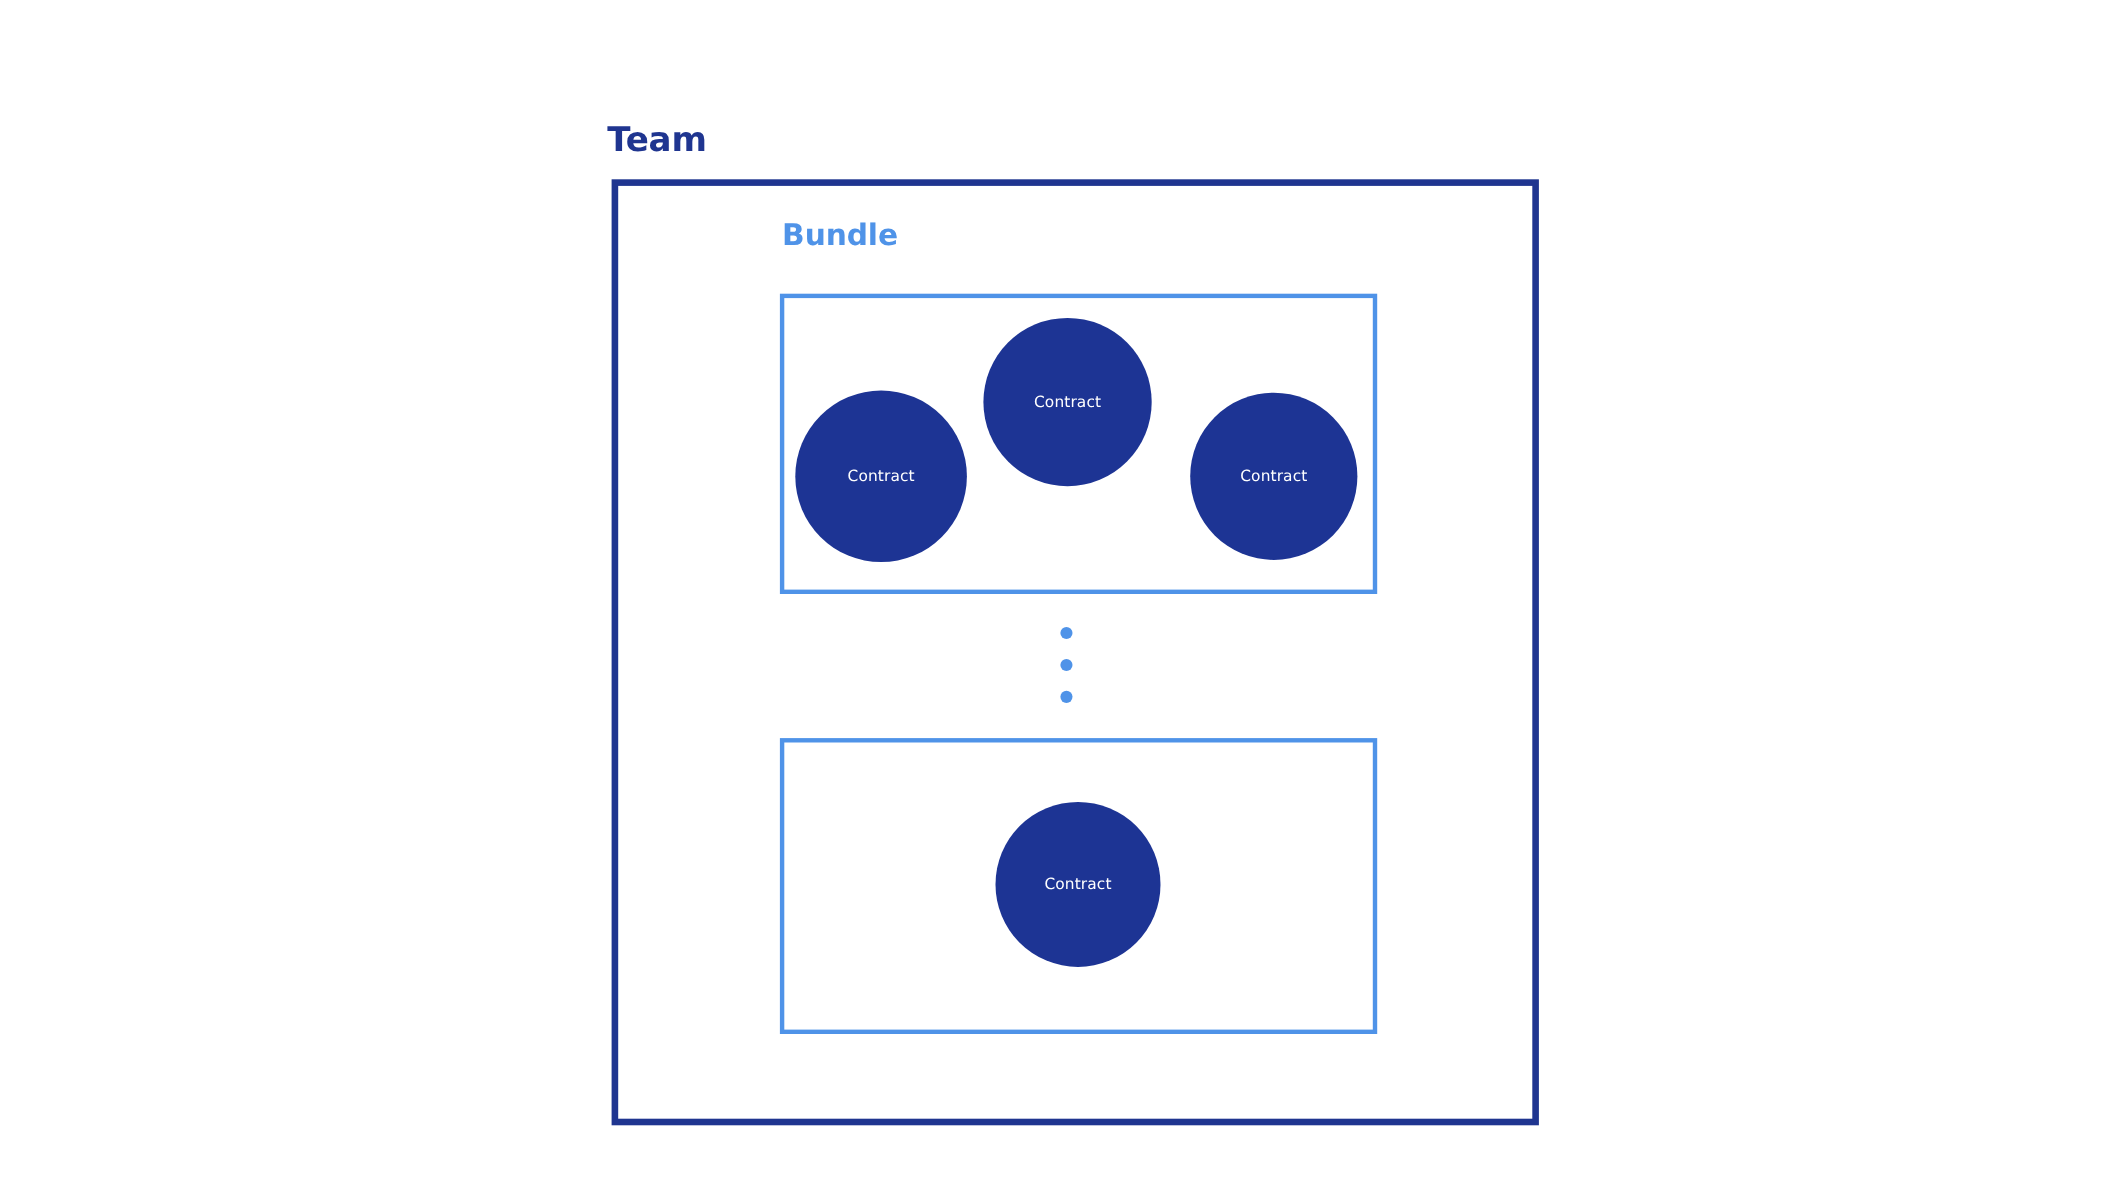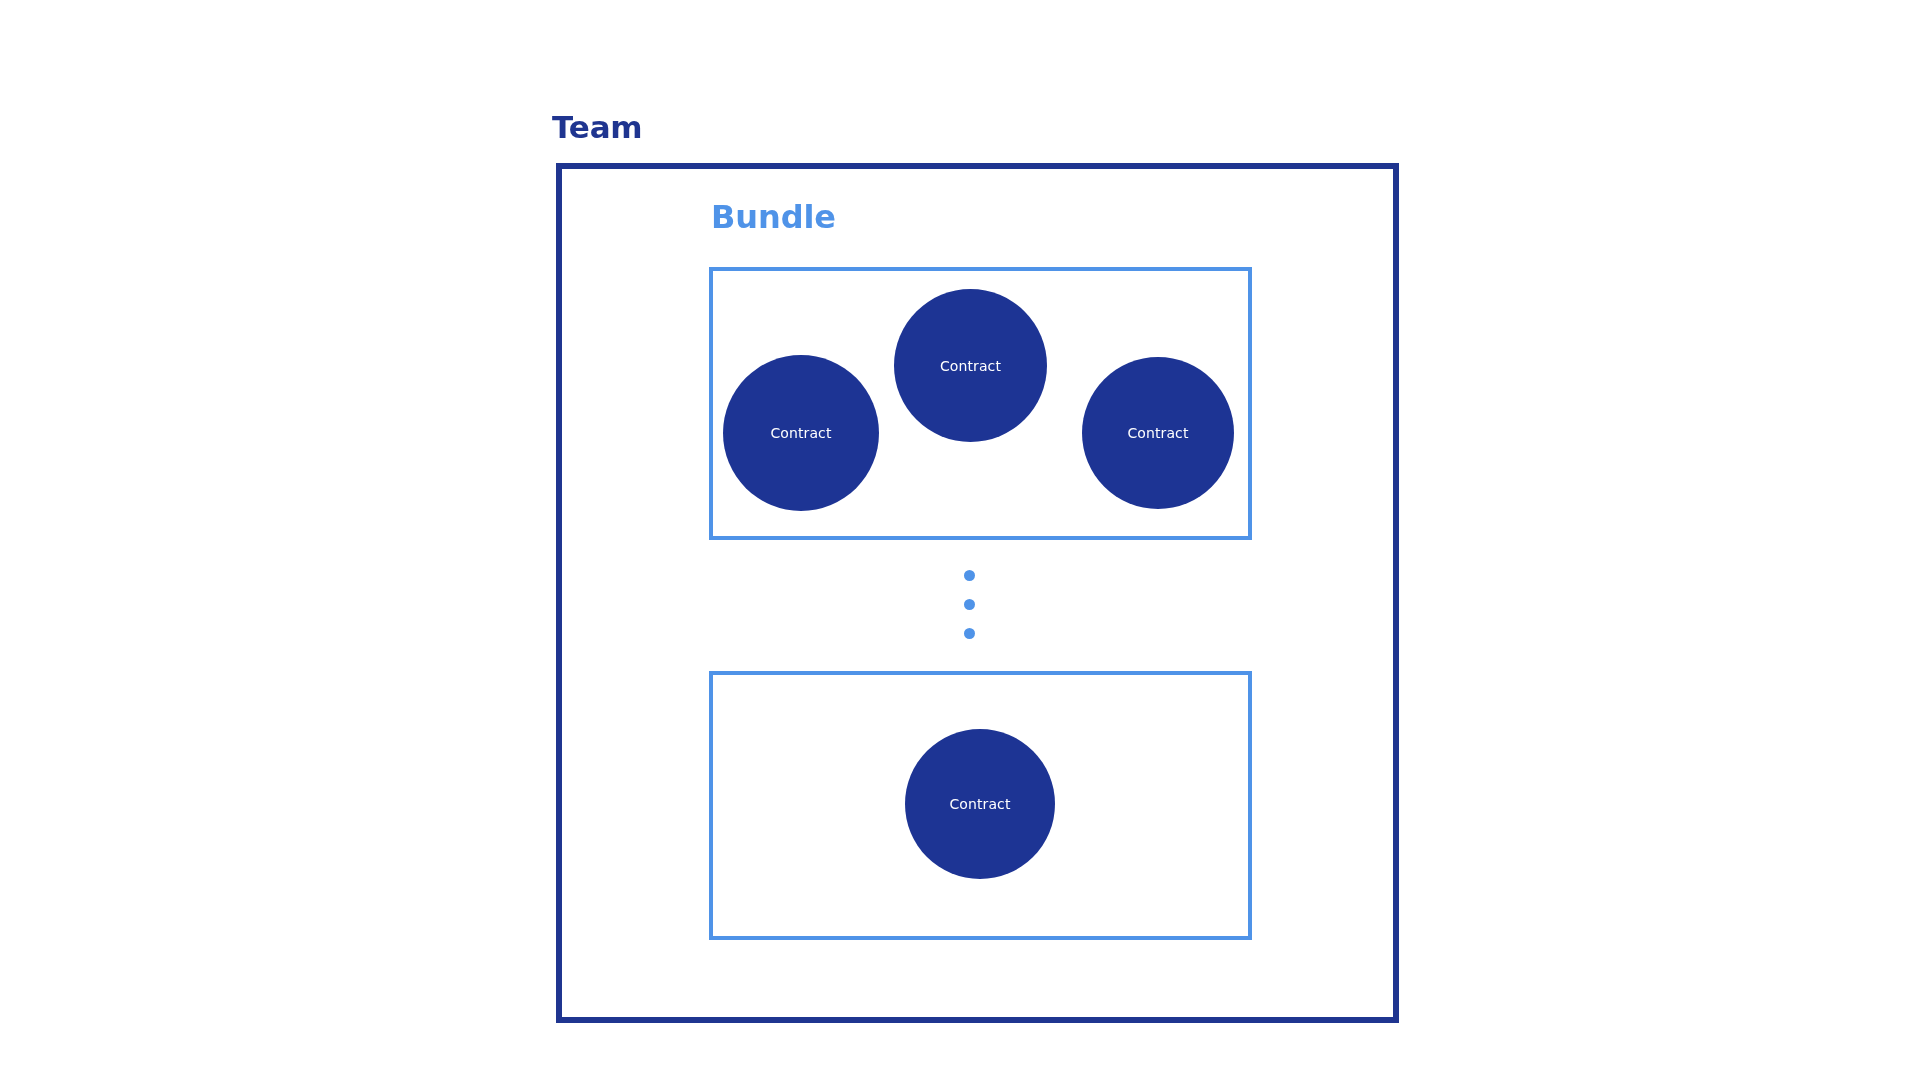--- a/index.html
+++ b/index.html
@@ -40,21 +40,21 @@
     height: 860px;
     border: 6px solid #1f3590;
     background: #ffffff;
   }
 
   
   .bundle-label {
     position: absolute;
     left: 711px;
     top: 200px;
-    font-size: 32px;
+    font-size: 27px;
     font-weight: 700;
     letter-spacing: -0.1px;
     color: #4f93e8;
     white-space: nowrap;
     line-height: 1.1;
   }
 
   .bundle-box {
     position: absolute;
     border: 4px solid #4f93e8;

